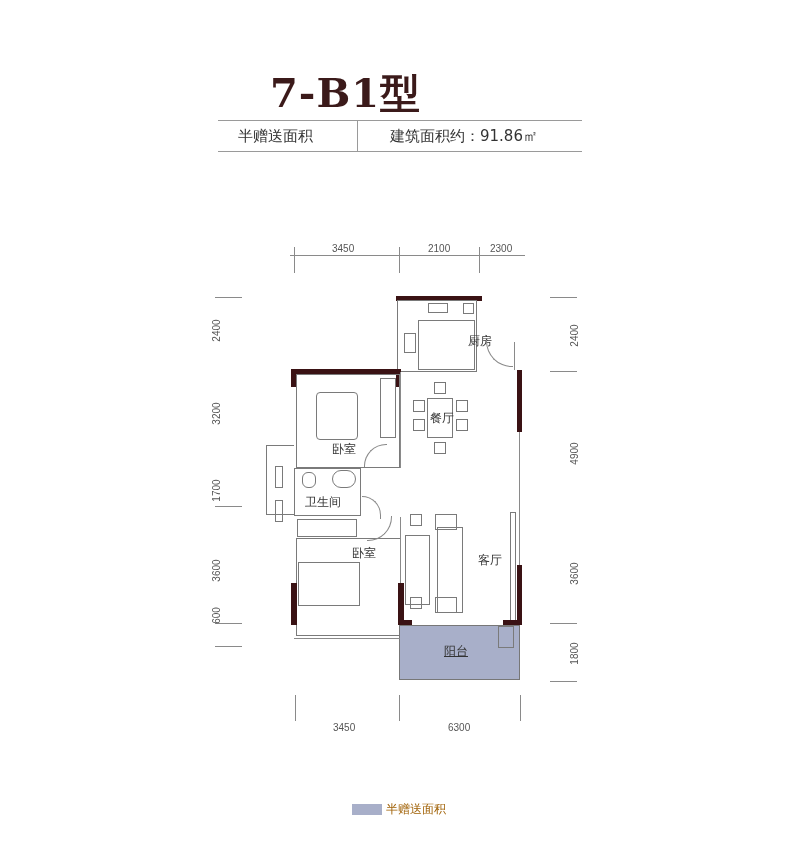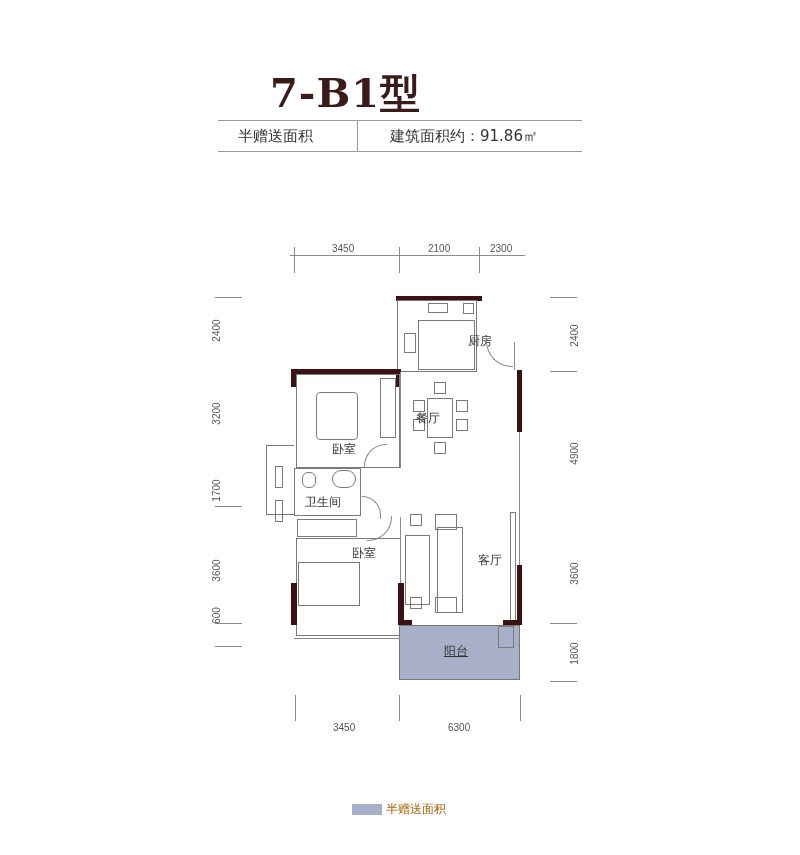--- a/index.html
+++ b/index.html
@@ -84,21 +84,21 @@
   <div class="abs room-label" style="left:332px;top:441px;">卧室</div>
   <div class="abs" style="left:364px;top:444px;width:22px;height:22px;border-top:1px solid #888;border-left:1px solid #888;border-top-left-radius:22px;"></div>
 
   <div class="abs thin" style="left:427px;top:398px;width:26px;height:40px;"></div>
   <div class="abs chair" style="left:434px;top:382px;width:12px;height:12px;"></div>
   <div class="abs chair" style="left:434px;top:442px;width:12px;height:12px;"></div>
   <div class="abs chair" style="left:413px;top:400px;width:12px;height:12px;"></div>
   <div class="abs chair" style="left:413px;top:419px;width:12px;height:12px;"></div>
   <div class="abs chair" style="left:456px;top:400px;width:12px;height:12px;"></div>
   <div class="abs chair" style="left:456px;top:419px;width:12px;height:12px;"></div>
-  <div class="abs room-label" style="left:416px;top:410px;">餐厅</div>
+  <div class="abs room-label" style="left:430px;top:410px;">餐厅</div>
 
   <div class="abs line" style="left:519px;top:370px;width:1px;height:255px;"></div>
   <div class="abs wall" style="left:517px;top:370px;width:5px;height:62px;"></div>
   <div class="abs thin" style="left:510px;top:512px;width:6px;height:112px;"></div>
   <div class="abs wall" style="left:517px;top:565px;width:5px;height:60px;"></div>
   <div class="abs wall" style="left:503px;top:620px;width:19px;height:5px;"></div>
 
   <div class="abs line" style="left:400px;top:372px;width:1px;height:96px;"></div>
 
   <div class="abs thin" style="left:266px;top:445px;width:28px;height:70px;border-right:none;"></div>

